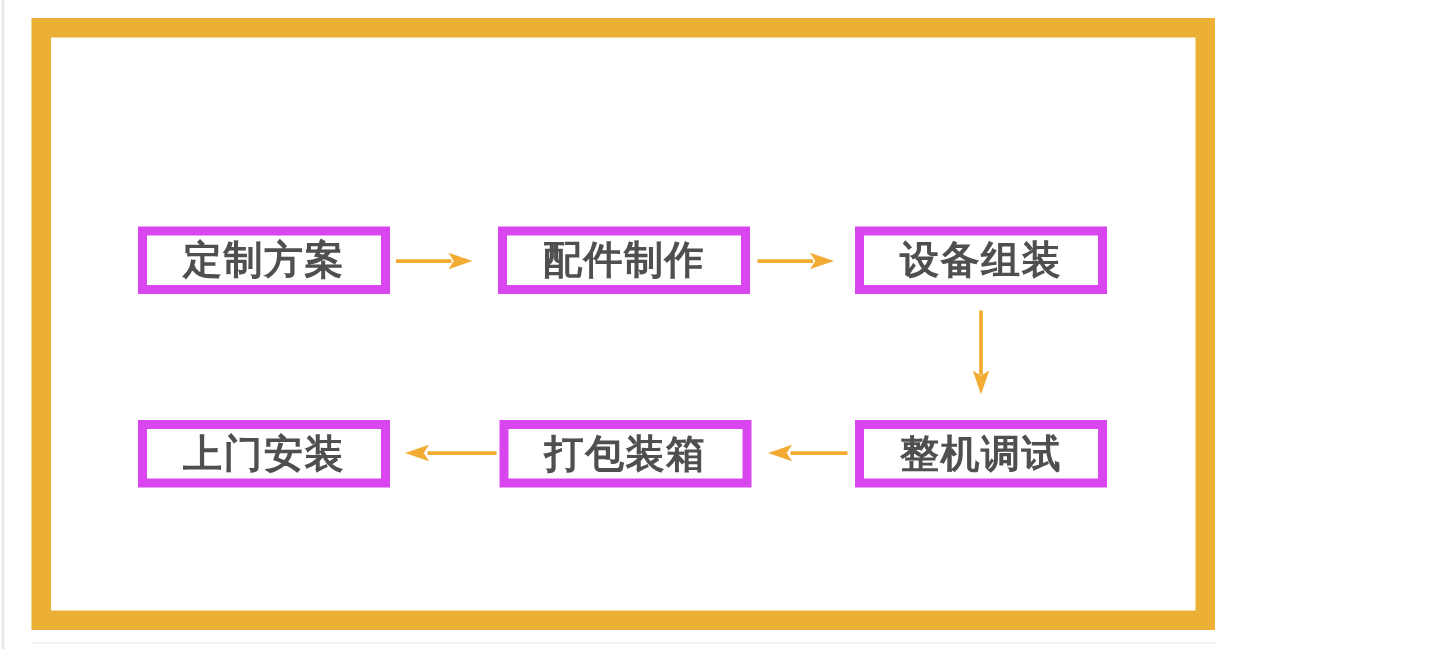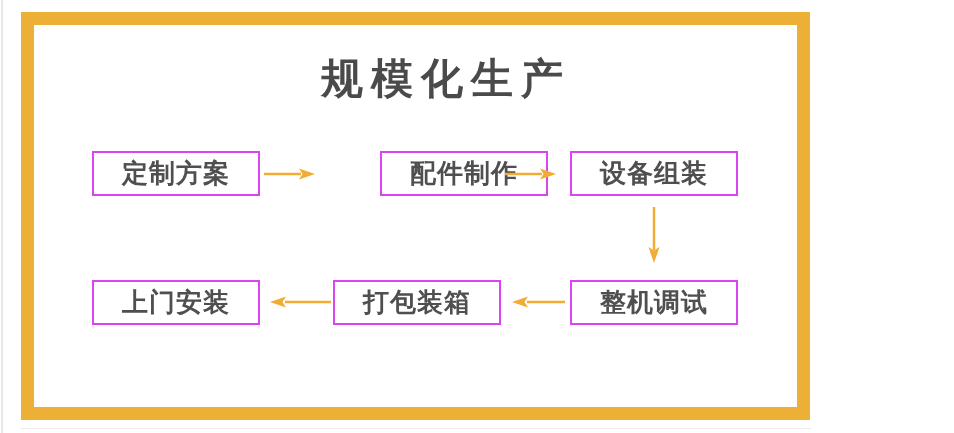--- a/index.html
+++ b/index.html
@@ -46,33 +46,33 @@
     font-size: 42px;
     font-weight: bold;
     letter-spacing: 8px;
     color: #4a4a4a;
     white-space: nowrap;
   }
   .step-box {
     position: absolute;
     width: 168px; height: 45px;
     box-sizing: border-box;
-    border: 2px solid #d946ef;
+    border: 6px solid #d946ef;
     background: #ffffff;
     display: flex;
     align-items: center;
     justify-content: center;
     font-size: 26px;
     font-weight: bold;
     letter-spacing: 1px;
     color: #4f4f4f;
     white-space: nowrap;
   }
   .pos-step-1 { left: 92px;  top: 151px; }
-  .pos-step-2 { left: 332px; top: 151px; margin-left: 48px; }
+  .pos-step-2 { left: 332px; top: 151px; }
   .pos-step-3 { left: 570px; top: 151px; }
   .pos-step-4 { left: 570px; top: 280px; } 
   .pos-step-5 { left: 333px; top: 280px; } 
   .pos-step-6 { left: 92px;  top: 280px; } 
   .arrow-layer {
     position: absolute;
     left: 0; top: 0;
     width: 954px; height: 433px;
     pointer-events: none;
   }
@@ -80,21 +80,20 @@
 </head>
 <body>
 
 <div class="canvas">
 
   <div class="page-edge-left"></div>
   <div class="page-edge-bottom"></div>
 
   <div class="frame"></div>
 
-  <div class="diagram-title">规模化生产</div>
 
   <div class="step-box pos-step-1">定制方案</div>
 
   <div class="step-box pos-step-2">配件制作</div>
 
   <div class="step-box pos-step-4">整机调试</div>
 
   <div class="step-box pos-step-3">设备组装</div>
 
   <div class="step-box pos-step-5">打包装箱</div>

